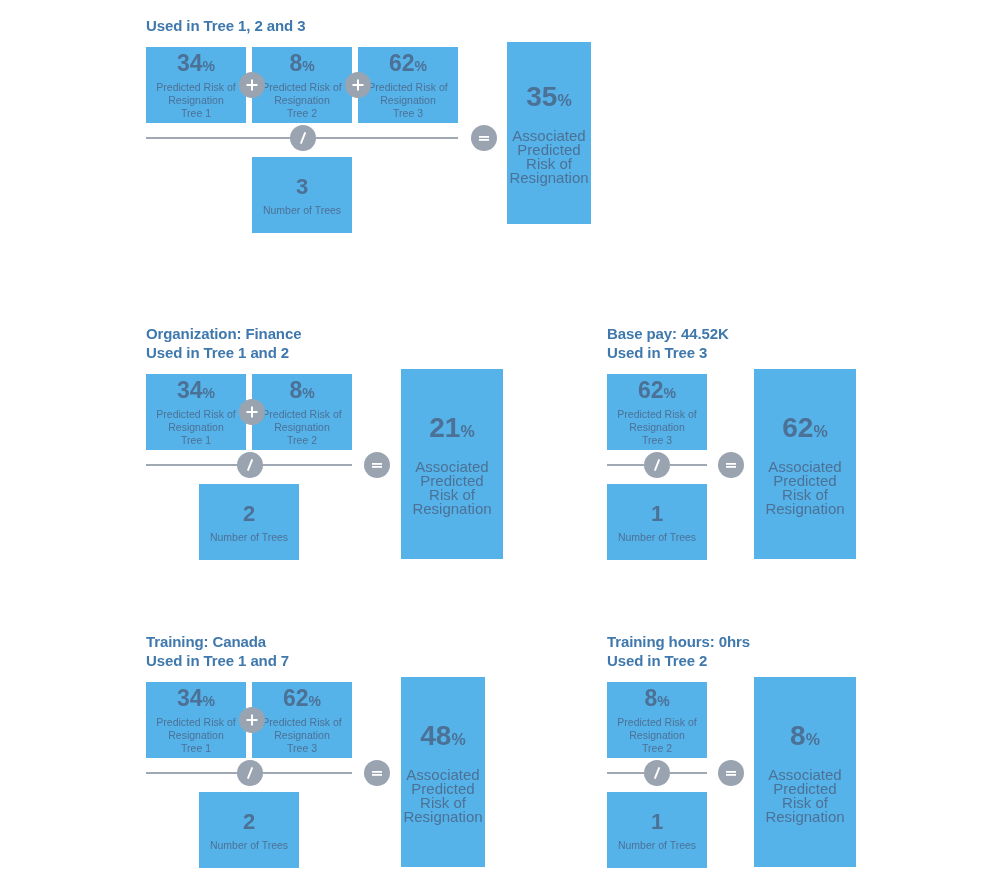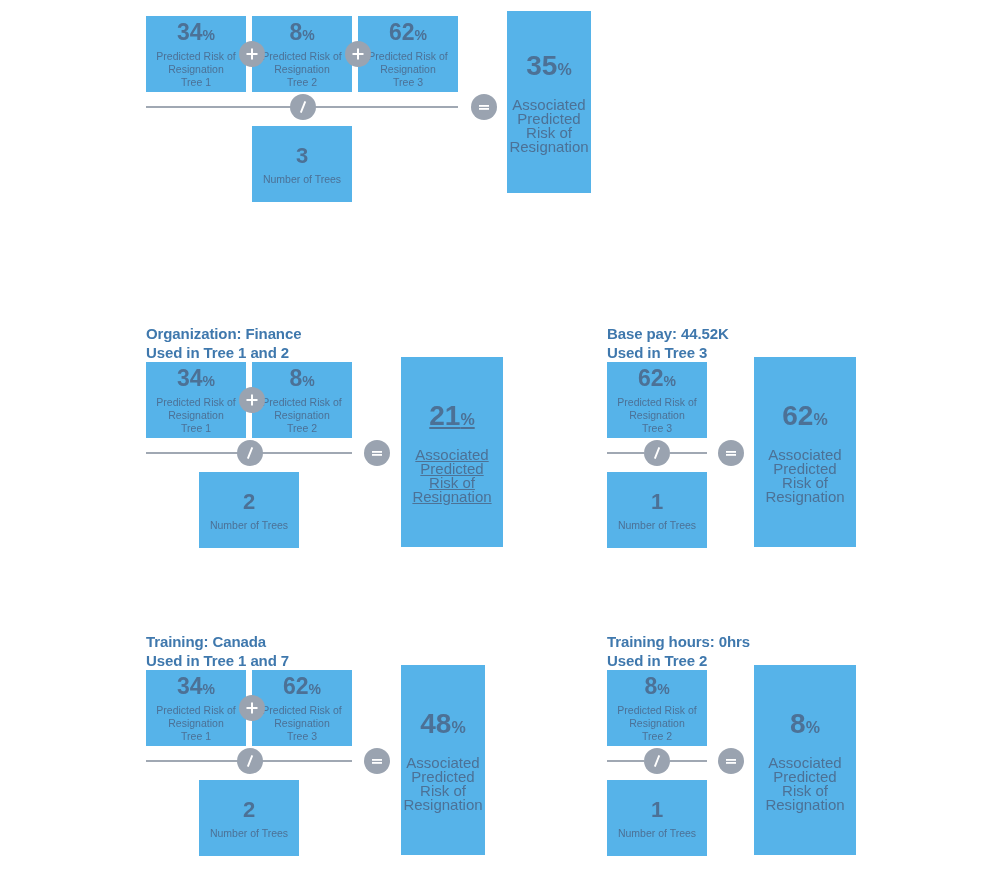--- a/index.html
+++ b/index.html
@@ -35,20 +35,21 @@
     font-weight: bold;
     font-size: 15px;
     line-height: 19px;
     letter-spacing: -0.1px;
     white-space: nowrap;
   }
 
   
   .formula {
     position: relative;
+    margin-top: 12px;
   }
 
   
   .card {
     position: absolute;
     background: #56b3e9;
     color: #4d7296;
     display: flex;
     flex-direction: column;
     align-items: center;
@@ -107,20 +108,21 @@
     opacity: .85;
   }
 
 </style>
 </head>
 <body>
 
 <div class="board">
 
   <div class="group" style="left:146px; top:16px;">
+    <div class="group-sub">Used in Tree 1, 2 and 3</div>
 
     <div class="formula" style="width:463px; height:190px;">
 
       <div class="card" style="left:0px; top:0px; width:100px; height:76px;">
         <div class="value"><span>34</span><span class="unit">%</span></div>
         <div class="label">
           <span>Predicted Risk of</span><br>
           <span>Resignation</span><br>
           <span>Tree 1</span>
         </div>
@@ -233,21 +235,21 @@
         <div class="label">Number of Trees</div>
       </div>
 
       <div class="op" style="left:218px; top:78px;">
         <svg width="14" height="14" viewBox="0 0 14 14">
             <rect x="2" y="5" width="10" height="1.8" fill="#fff"></rect>
             <rect x="2" y="8" width="10" height="1.8" fill="#fff"></rect>
           </svg>
       </div>
 
-      <div class="card result" style="left:255px; top:-5px; width:102px; height:190px;text-decoration:underline;">
+      <div class="card result" style="left:255px; top:-5px; width:102px; height:190px;">
         <div class="value"><span>21</span><span class="unit">%</span></div>
         <div class="label">
           <span>Associated</span><br>
           <span>Predicted Risk of</span><br>
           <span>Resignation</span>
         </div>
       </div>
     </div>
   </div>
 

